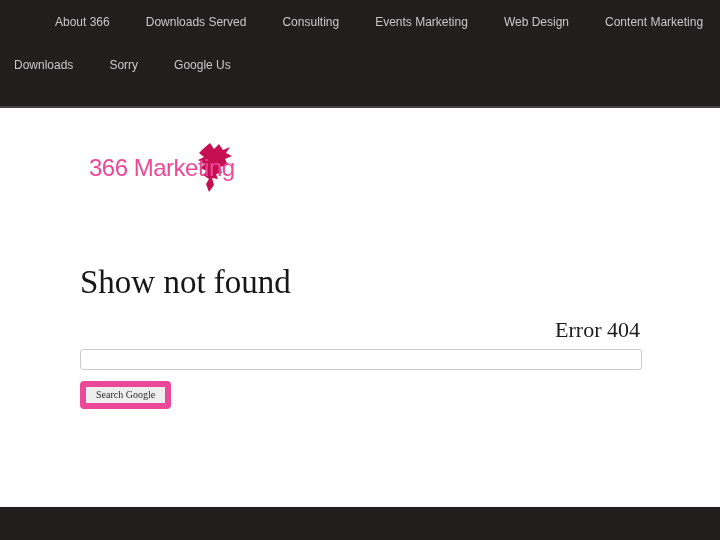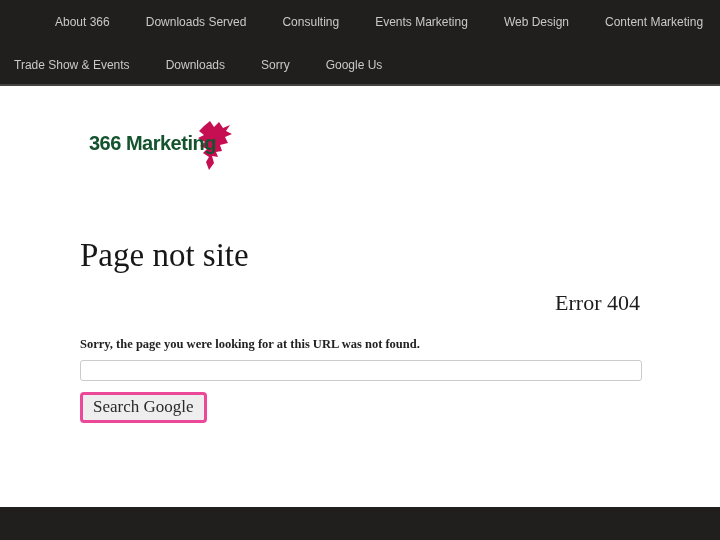--- a/index.html
+++ b/index.html
@@ -6,21 +6,21 @@
   html, body { width: 720px; height: 540px; overflow: hidden; }
   body {
     background: #ffffff;
     font-family: "Liberation Sans", sans-serif;
     position: relative;
   }
 
   
   .topnav {
     background: #211e1e;
-    height: 86px;
+    height: 108px;
     border-bottom: 2px solid #464242;
   }
   .nav-row {
     display: flex;
     align-items: center;
     height: 43px;
     list-style: none;
   }
   .nav-row-1 { padding-left: 55px; }
   .nav-row-2 { padding-left: 14px; }
@@ -38,24 +38,24 @@
   .logo {
     position: relative;
     display: inline-block;
     margin-top: 46px;
     margin-left: 9px;
     cursor: pointer;
   }
   .logo-text {
     position: relative;
     z-index: 1;
-    font-size: 20px;
-    font-weight: bold;
+    font-size: 24px;
+    font-weight: normal;
     letter-spacing: -0.5px;
-    color: #14532d;
+    color: #ec4899;
   }
   .logo-splash {
     position: absolute;
     left: 102px;
     top: -14px;
     width: 42px;
     height: 54px;
     z-index: 0;
   }
 
@@ -100,24 +100,24 @@
     border-radius: 3px;
     font-family: "Liberation Serif", serif;
     font-size: 13px;
     padding: 0 6px;
     outline: none;
     background: #ffffff;
   }
   .search-button {
     margin-top: 11px;
     font-family: "Liberation Serif", serif;
-    font-size: 17px;
+    font-size: 10px;
     color: #2a2a2a;
     background: #eeeeee;
-    border: 3px solid #ec4899;
+    border: 6px solid #ec4899;
     border-radius: 4px;
     padding: 2px 10px 3px 10px;
     cursor: pointer;
   }
 
   
   .footer-bar {
     position: absolute;
     left: 0;
     bottom: 0;
@@ -132,41 +132,39 @@
 <nav class="topnav">
   <ul class="nav-row nav-row-1">
     <li class="nav-item">About 366</li>
     <li class="nav-item">Downloads Served</li>
     <li class="nav-item">Consulting</li>
     <li class="nav-item">Events Marketing</li>
     <li class="nav-item">Web Design</li>
     <li class="nav-item">Content Marketing</li>
   </ul>
   <ul class="nav-row nav-row-2">
-    <li class="nav-item">Trade Show &amp; Events</li>
     <li class="nav-item">Downloads</li>
     <li class="nav-item">Sorry</li>
     <li class="nav-item">Google Us</li>
   </ul>
 </nav>
 
 <main class="content">
 
   <div class="logo">
     <svg class="logo-splash" viewBox="0 0 42 54" xmlns="http://www.w3.org/2000/svg" aria-hidden="true">
       <path d="M13,8 L19,3 L23,9 L28,4 L32,10 L39,7 L35,13 L41,16 L34,19 L37,25 L29,27 L31,33 L25,34 L27,39 L21,38 L23,45 L18,52 L15,44 L18,39 L12,35 L16,31 L9,28 L14,24 L7,20 L13,17 L8,13 Z" fill="#c60f53"></path>
     </svg>
     <span class="logo-text">366 Marketing</span>
   </div>
 
-  <h1 class="page-title">Page not site</h1>
+  <h1 class="page-title">Show not found</h1>
 
   <h2 class="error-code">Error 404</h2>
 
-  <p class="sorry-message">Sorry, the page you were looking for at this URL was not found.</p>
 
 
   <input class="search-input" type="text" value="" style="">
 
   <button class="search-button">Search Google</button>
 
 </main>
 
 <footer class="footer-bar"></footer>
 

